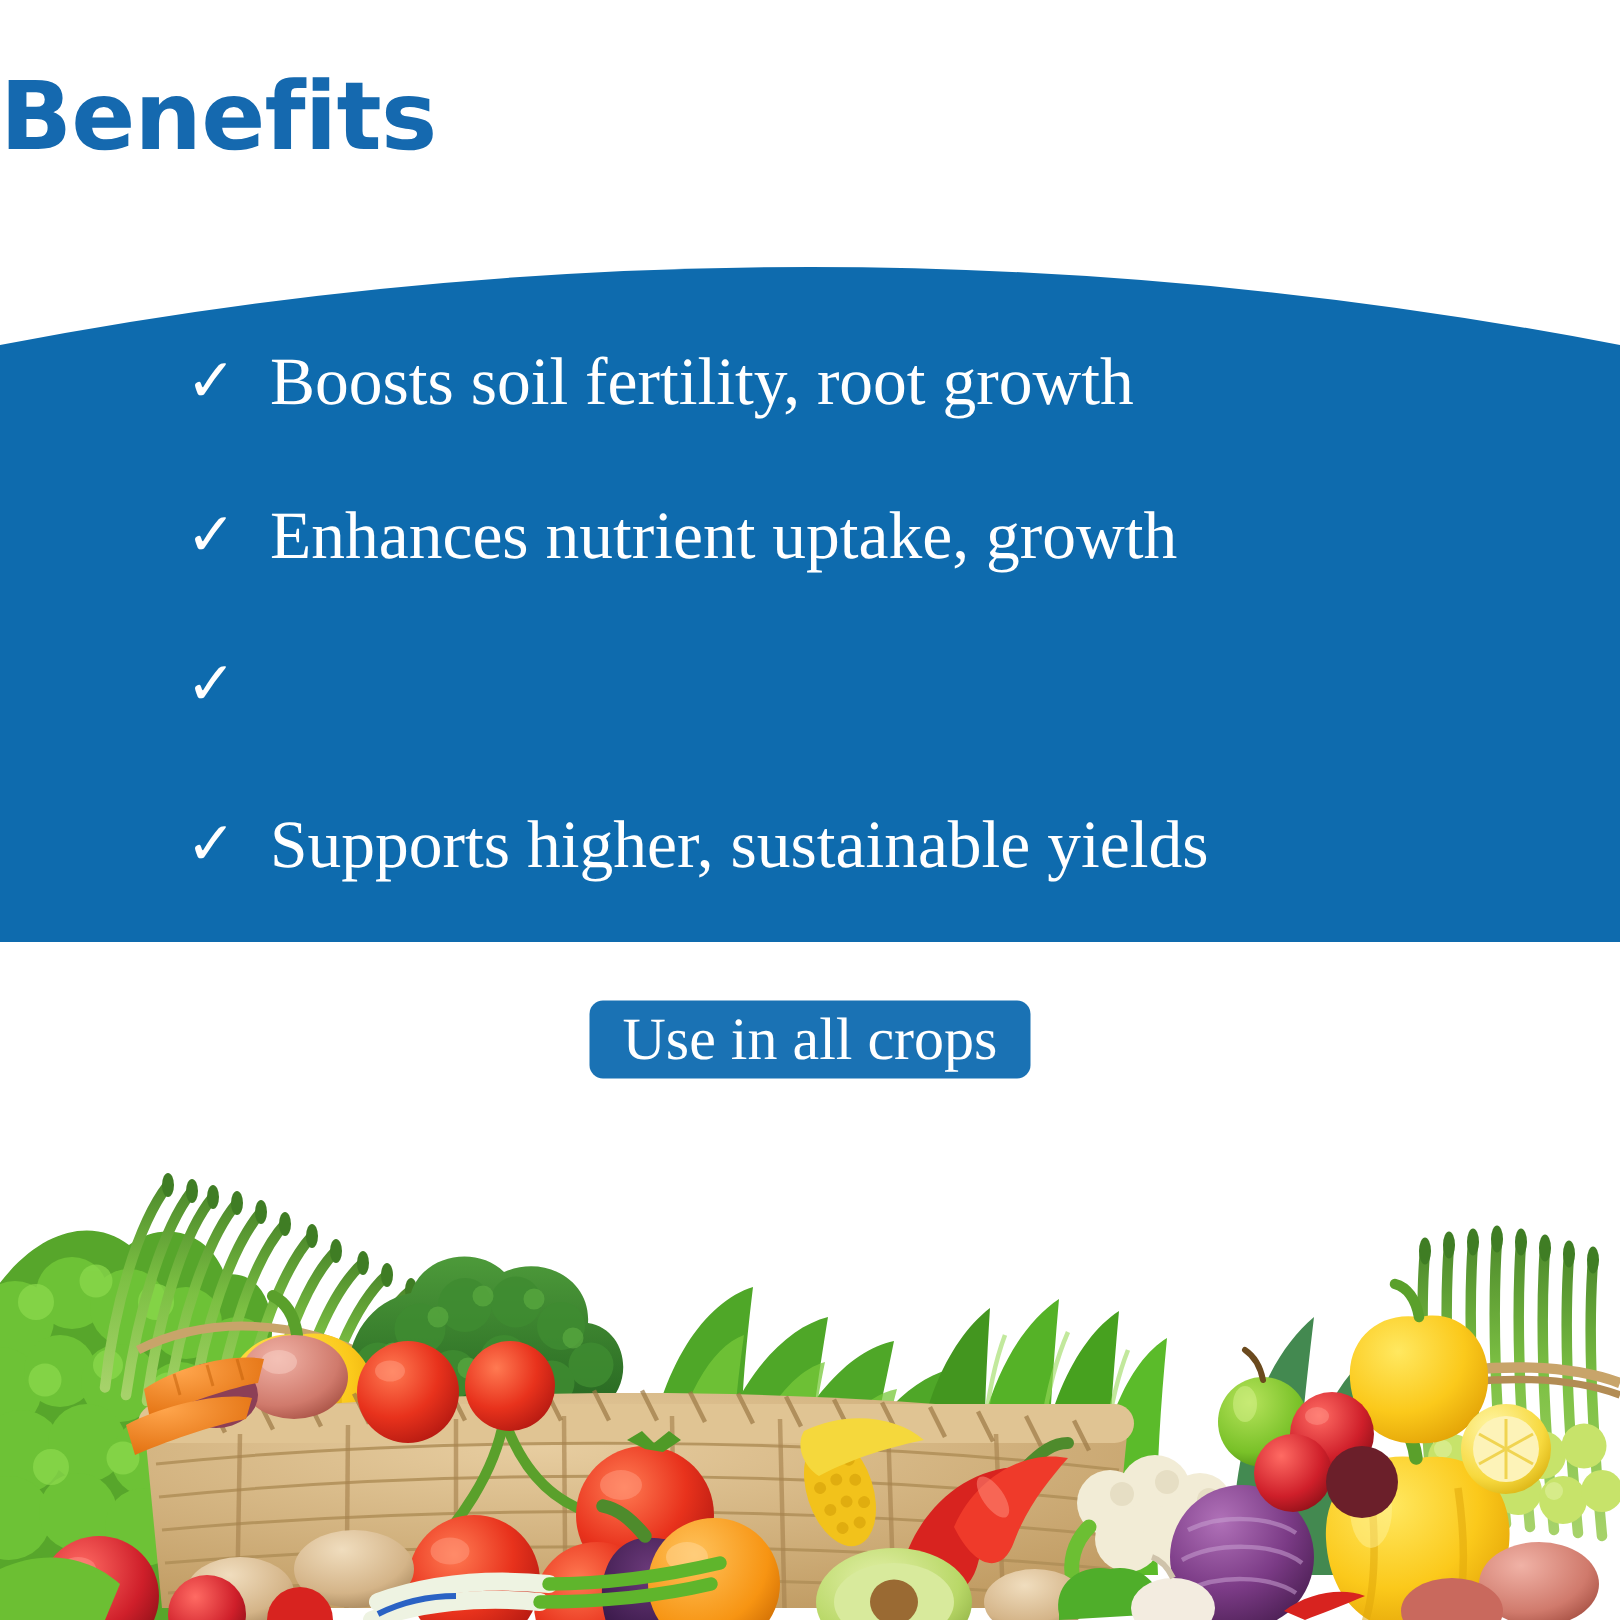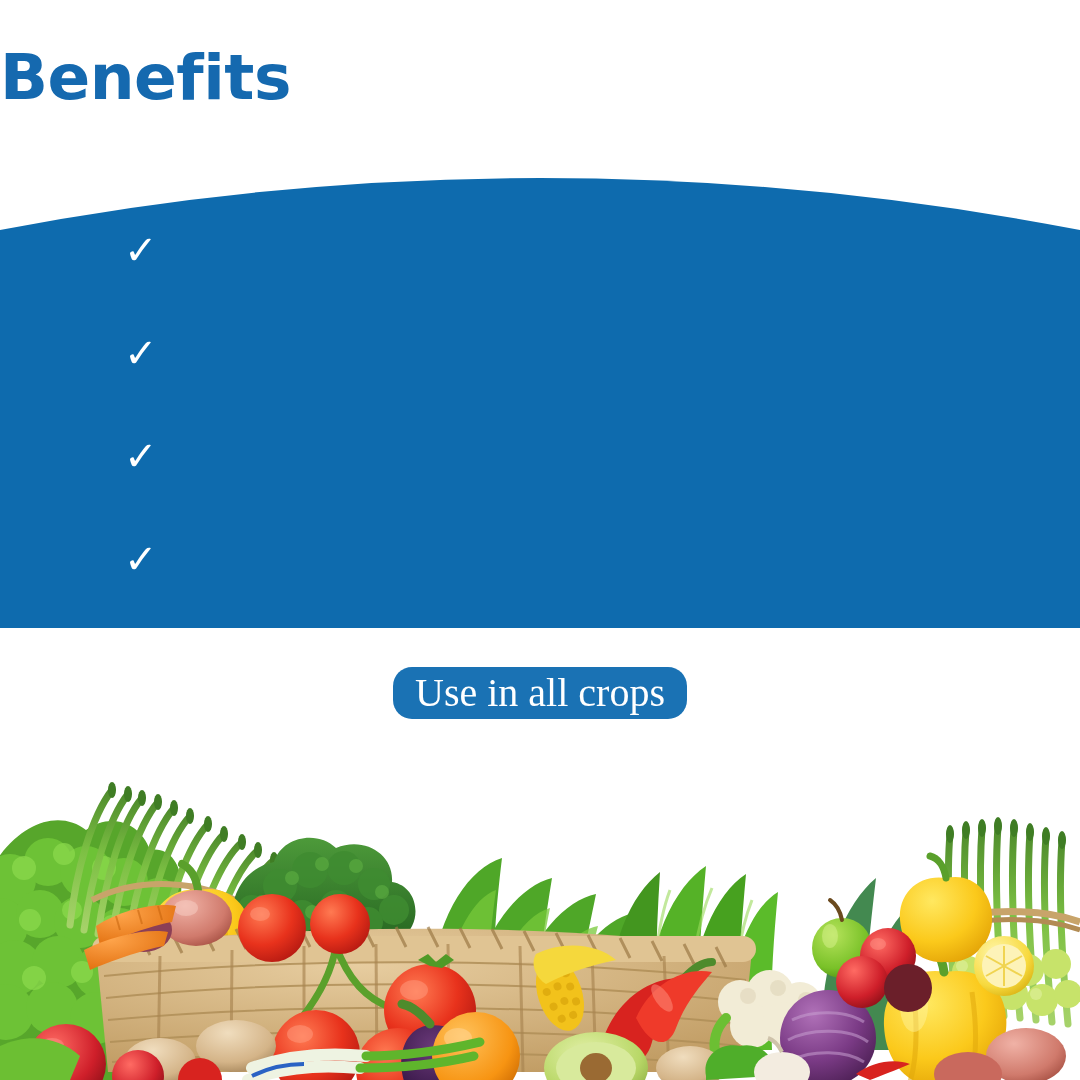--- a/index.html
+++ b/index.html
@@ -94,21 +94,21 @@
     flex: 0 1 auto;
   }
 
   
   .badge {
     position: absolute;
     left: 393px;
     top: 667px;
     width: 294px;
     height: 52px;
-    border-radius: 19px;
+    border-radius: 9px;
     background: #1A72B4;
     color: #ffffff;
     font-family: "Liberation Serif", serif;
     font-size: 40px;
     line-height: 52px;
     text-align: center;
     white-space: nowrap;
     box-sizing: border-box;
   }
 
@@ -132,32 +132,35 @@
 
   <div class="panel-wrap">
     <svg class="panel-svg" viewBox="0 0 1080 490" preserveAspectRatio="none">
       <path d="M0,90 Q540,-14 1080,90 L1080,488 L0,488 Z" fill="#0E6BAE"></path>
     </svg>
 
     <ul class="benefit-list">
 
       <li class="benefit-item">
         <span class="check-icon">✓</span>
+        <span class="benefit-text">Boosts soil fertility, root growth</span>
+      </li>
+
+      <li class="benefit-item">
+        <span class="check-icon">✓</span>
+        <span class="benefit-text">Enhances nutrient uptake, growth</span>
       </li>
 
       <li class="benefit-item">
         <span class="check-icon">✓</span>
       </li>
 
       <li class="benefit-item">
         <span class="check-icon">✓</span>
-      </li>
-
-      <li class="benefit-item">
-        <span class="check-icon">✓</span>
+        <span class="benefit-text">Supports higher, sustainable yields</span>
       </li>
 
     </ul>
   </div>
 
   <div class="badge">Use in all crops</div>
 
   <div class="produce">
     <svg viewBox="0 0 1080 330" preserveAspectRatio="none">
       <defs>

